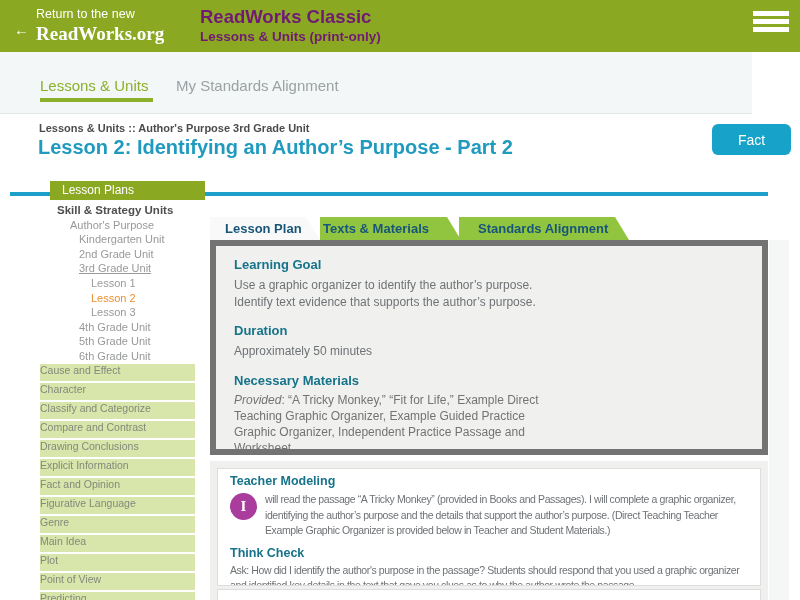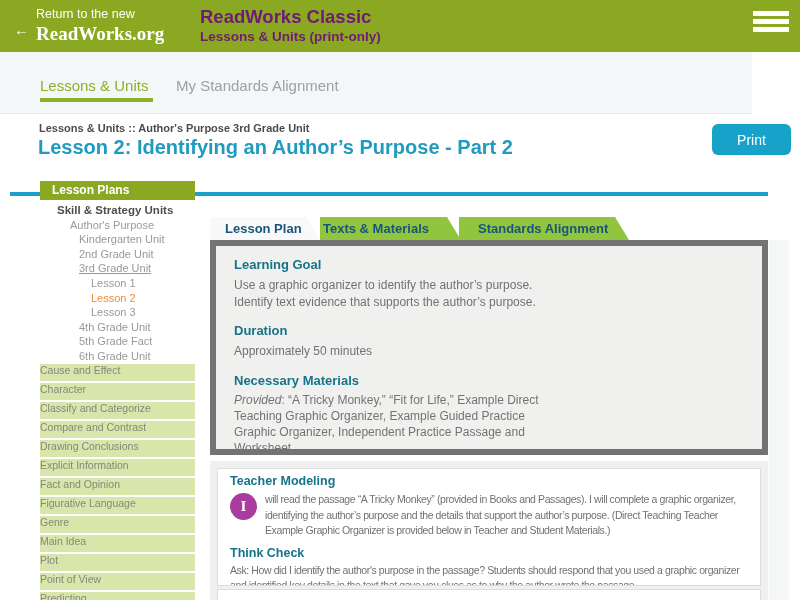--- a/index.html
+++ b/index.html
@@ -26,22 +26,22 @@
   .navtab-underline{position:absolute;left:40px;top:46px;width:113px;height:4px;background:var(--nav-green,#8CB02A);}
 
   
   .breadcrumb{position:absolute;left:39px;top:122px;font-size:11px;font-weight:bold;color:#4C4C4C;}
   .page-title{position:absolute;left:38px;top:136px;font-size:20px;font-weight:bold;color:var(--title-teal,#209ABF);}
   .print-btn{position:absolute;left:712px;top:124px;width:79px;height:31px;background:var(--print-teal,#17A3C9);
              border-radius:6px;color:#fff;font-size:14px;display:flex;align-items:center;justify-content:center;cursor:pointer;}
 
   
   .teal-rule{position:absolute;left:10px;top:192px;width:758px;height:4px;background:var(--rule-teal,#1C9FCB);}
-  .lesson-plans-tab{position:absolute;left:40px;top:181px;width:155px;height:19px;background:var(--header-green,#8BA822);
-                    color:#fff;font-size:12px;font-weight:bold;line-height:19px;padding-left:12px;box-sizing:border-box;z-index:2;}
+  .lesson-plans-tab{position:absolute;left:50px;top:181px;width:155px;height:19px;background:var(--header-green,#8BA822);
+                    color:#fff;font-size:12px;font-weight:normal;line-height:19px;padding-left:12px;box-sizing:border-box;z-index:2;}
   .tree{position:absolute;left:40px;top:203px;width:158px;}
   .tree-item{display:block;height:14.6px;line-height:14.6px;font-size:11px;color:#98999A;cursor:pointer;
              white-space:nowrap;text-decoration:none;}
   .tree-item.l0{padding-left:17px;font-size:11.5px;font-weight:bold;color:#4E4E4E;cursor:default;}
   .tree-item.l1{padding-left:30px;}
   .tree-item.l2{padding-left:39px;}
   .tree-item.l3{padding-left:51px;}
   .tree-item.underlined{text-decoration:underline;}
   .tree-item.active-lesson{color:var(--active-orange,#EC8F2E);}
   .pill-list{position:absolute;left:40px;top:364px;width:155px;}
@@ -107,36 +107,36 @@
   </div>
 
   <div class="navtabs">
     <span class="navtab active">Lessons &amp; Units</span>
     <span class="navtab inactive">My Standards Alignment</span>
     <span class="navtab-underline"></span>
   </div>
 
   <div class="breadcrumb">Lessons &amp; Units :: Author's Purpose 3rd Grade Unit</div>
   <div class="page-title">Lesson 2: Identifying an Author’s Purpose - Part 2</div>
-  <div class="print-btn">Print</div>
+  <div class="print-btn">Fact</div>
 
   <div class="teal-rule"></div>
   <div class="lesson-plans-tab">Lesson Plans</div>
 
   <div class="tree">
     <span class="tree-item l0">Skill &amp; Strategy Units</span>
     <span class="tree-item l1">Author's Purpose</span>
     <span class="tree-item l2">Kindergarten Unit</span>
     <span class="tree-item l2">2nd Grade Unit</span>
     <span class="tree-item l2 underlined">3rd Grade Unit</span>
     <span class="tree-item l3">Lesson 1</span>
     <span class="tree-item l3 active-lesson">Lesson 2</span>
     <span class="tree-item l3">Lesson 3</span>
     <span class="tree-item l2">4th Grade Unit</span>
-    <span class="tree-item l2">5th Grade Fact</span>
+    <span class="tree-item l2">5th Grade Unit</span>
     <span class="tree-item l2">6th Grade Unit</span>
   </div>
 
   <div class="pill-list">
     <span class="pill">Cause and Effect</span>
     <span class="pill">Character</span>
     <span class="pill">Classify and Categorize</span>
     <span class="pill">Compare and Contrast</span>
     <span class="pill">Drawing Conclusions</span>
     <span class="pill">Explicit Information</span>

